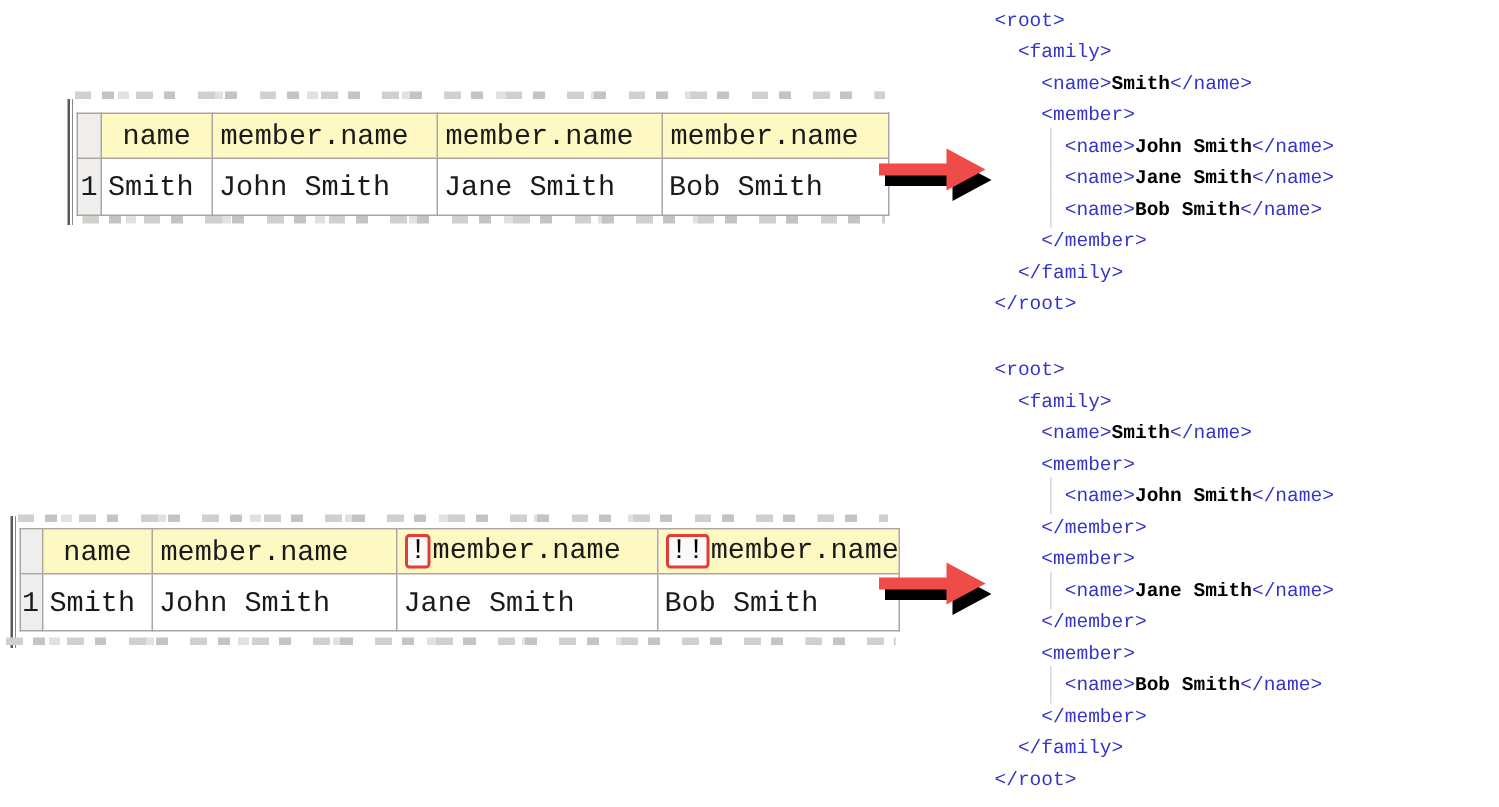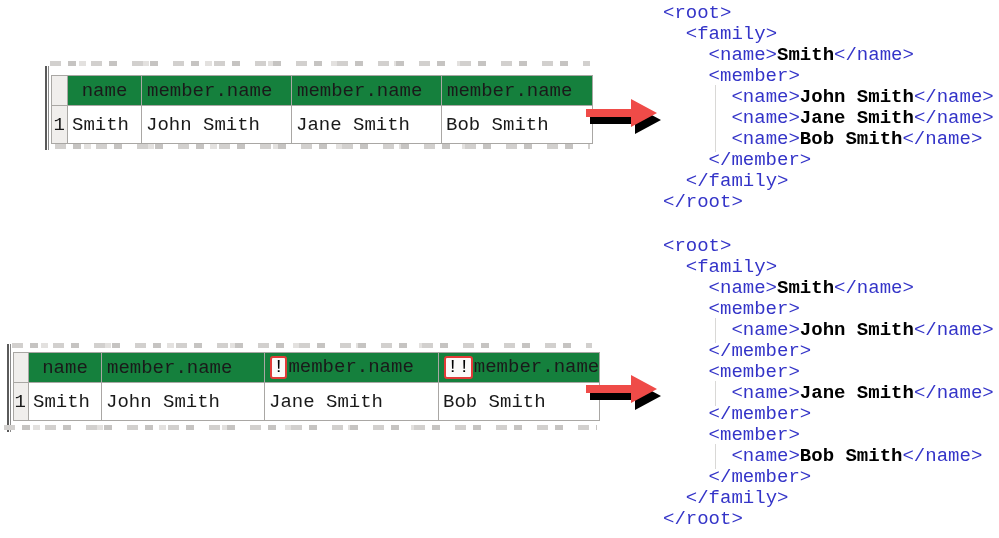--- a/index.html
+++ b/index.html
@@ -19,40 +19,40 @@
   .left-edge {
     position:absolute; width:6px;
     background:linear-gradient(90deg,#5a5a5a 0 2px,transparent 2px 3px,#8a8a8a 3px 4px,transparent 4px 6px);
   }
   
   table.grid { position:absolute; border-collapse:collapse; table-layout:fixed;
     font-size:19px; color:#1a1a1a; }
   table.grid th, table.grid td {
     border:1px solid #a9a7a4; overflow:hidden; white-space:nowrap; vertical-align:middle;
   }
-  table.grid th { background:#15803d; font-weight:normal; text-align:left; padding:0 0 0 5px; }
+  table.grid th { background:#fef9c3; font-weight:normal; text-align:left; padding:0 0 0 5px; }
   table.grid th.c1 { text-align:center; padding:0; }
   table.grid td { background:#ffffff; text-align:left; padding:0 0 0 4px; }
   table.grid .gut { background:#f0eeec; }
   table.grid td.gut { text-align:right; padding:0 2px 0 0; }
   table.grid tr.hdr { height:30px; }
   table.grid tr.dat { height:38px; }
   #tbl-top .c0{width:16px} #tbl-top .c1{width:74px} #tbl-top .c2{width:150px}
   #tbl-top .c3{width:150px} #tbl-top .c4{width:151px}
   #tbl-bot .c0{width:15px} #tbl-bot .c1{width:73px} #tbl-bot .c2{width:163px}
   #tbl-bot .c3{width:174px} #tbl-bot .c4{width:160px}
   table.grid { border-right:1px solid #c9c7c4; }
   .bang {
     display:inline-block; border:2px solid #e23b38; border-radius:3px;
     padding:0 1px; margin:0 1px 0 0; line-height:19px; color:#000; background:#fbfaf9;
   }
   
   .arrow { position:absolute; }
   
-  .code { position:absolute; font-size:19px; line-height:21px; }
+  .code { position:absolute; font-size:13px; line-height:21px; }
   .code-line { position:relative; white-space:pre; }
   .code .tag { color:#3434c8; }
   .code .val { color:#000000; font-weight:bold; }
   .code .guide { position:absolute; left:calc(4ch + 6px); top:-2px; bottom:-2px;
     width:1px; background:#d9d8d6; }
 </style>
 </head>
 <body>
 
 <div id="canvas">

